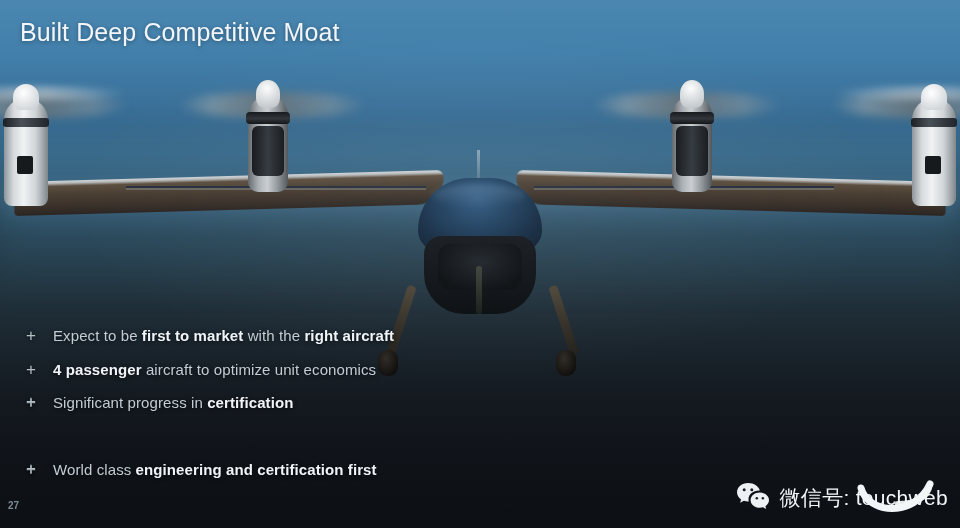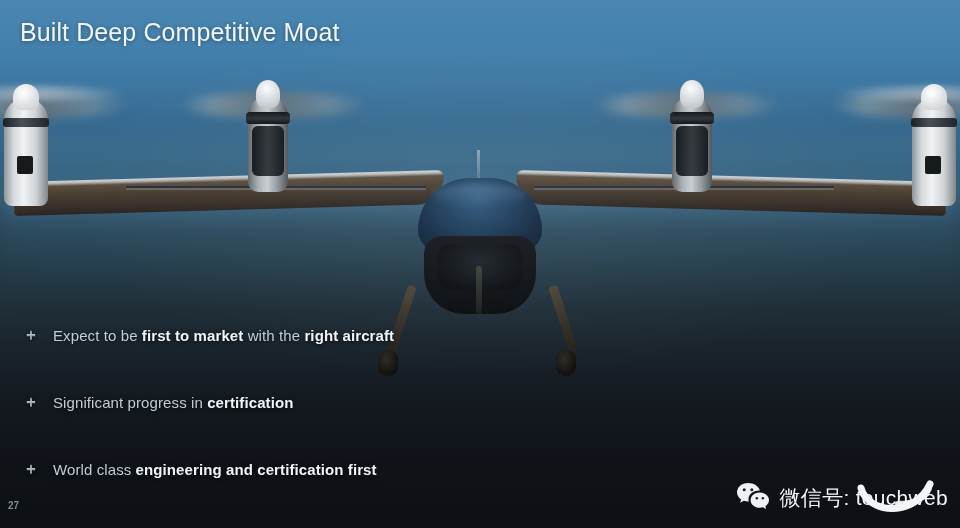--- a/index.html
+++ b/index.html
@@ -388,20 +388,21 @@
 
   <div class="title">Built Deep Competitive Moat</div>
 
   <div class="bullets" id="bullet-list">
       <div class="brow">
         <span class="bplus">+</span>
         <span class="btext"><span>Expect to be </span><b>first to market</b><span> with the </span><b>right aircraft</b></span>
       </div>
       <div class="brow">
         <span class="bplus">+</span>
+        <span class="btext"><b>4 passenger</b><span> aircraft to optimize unit economics</span></span>
       </div>
       <div class="brow">
         <span class="bplus">+</span>
         <span class="btext"><span>Significant progress in </span><b>certification</b></span>
       </div>
       <div class="brow">
         <span class="bplus">+</span>
       </div>
       <div class="brow">
         <span class="bplus">+</span>

